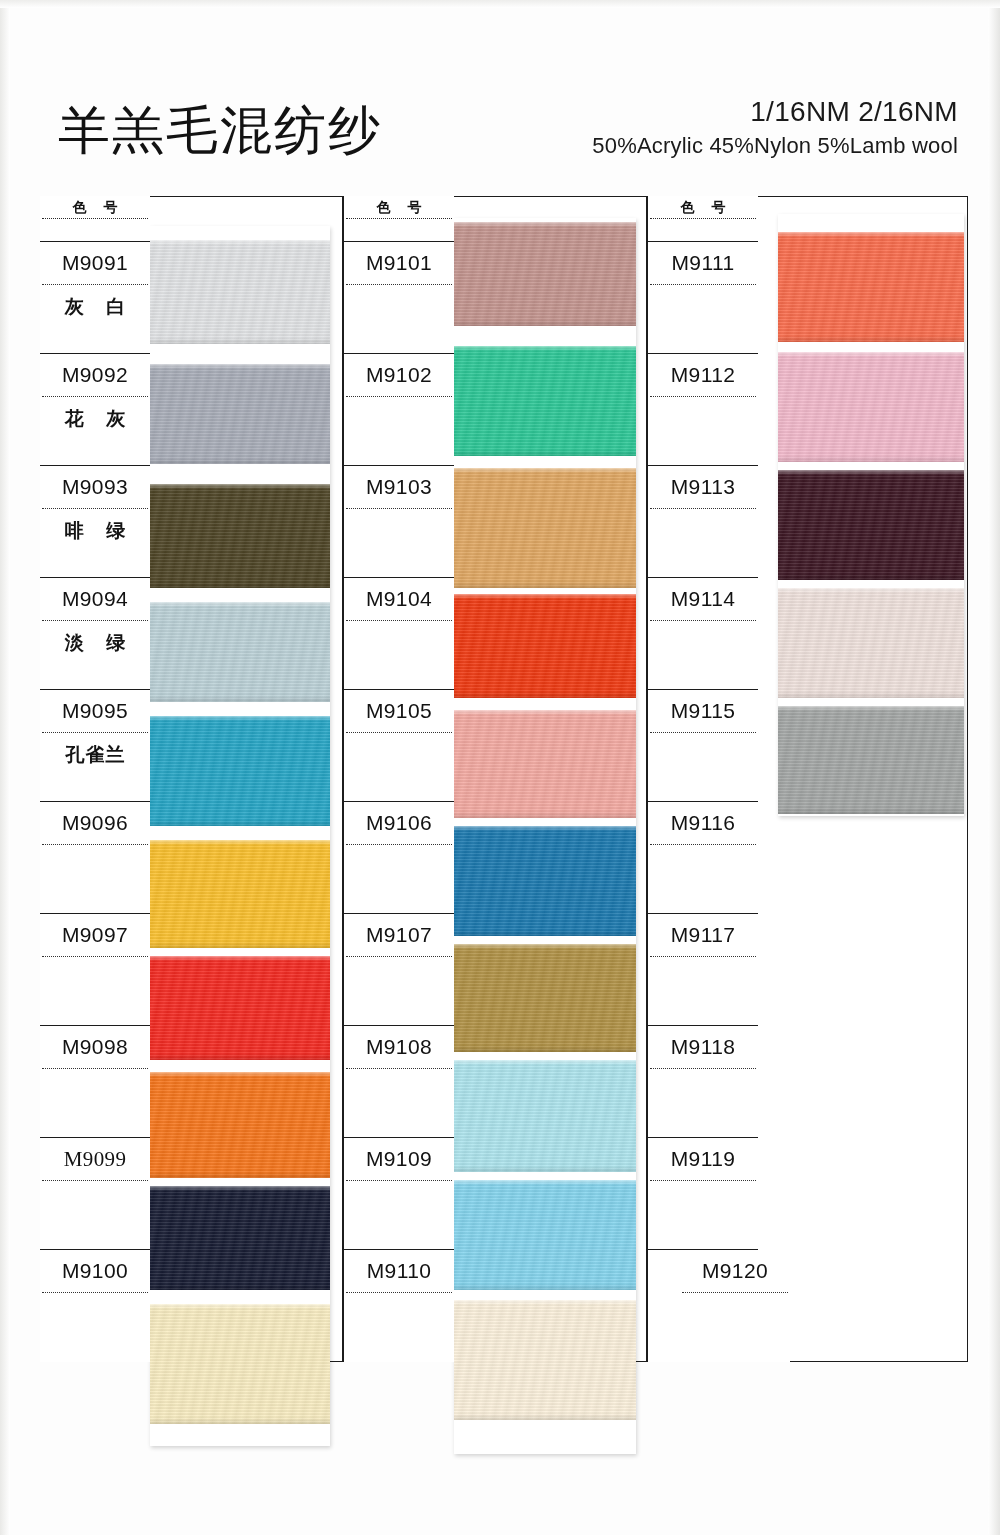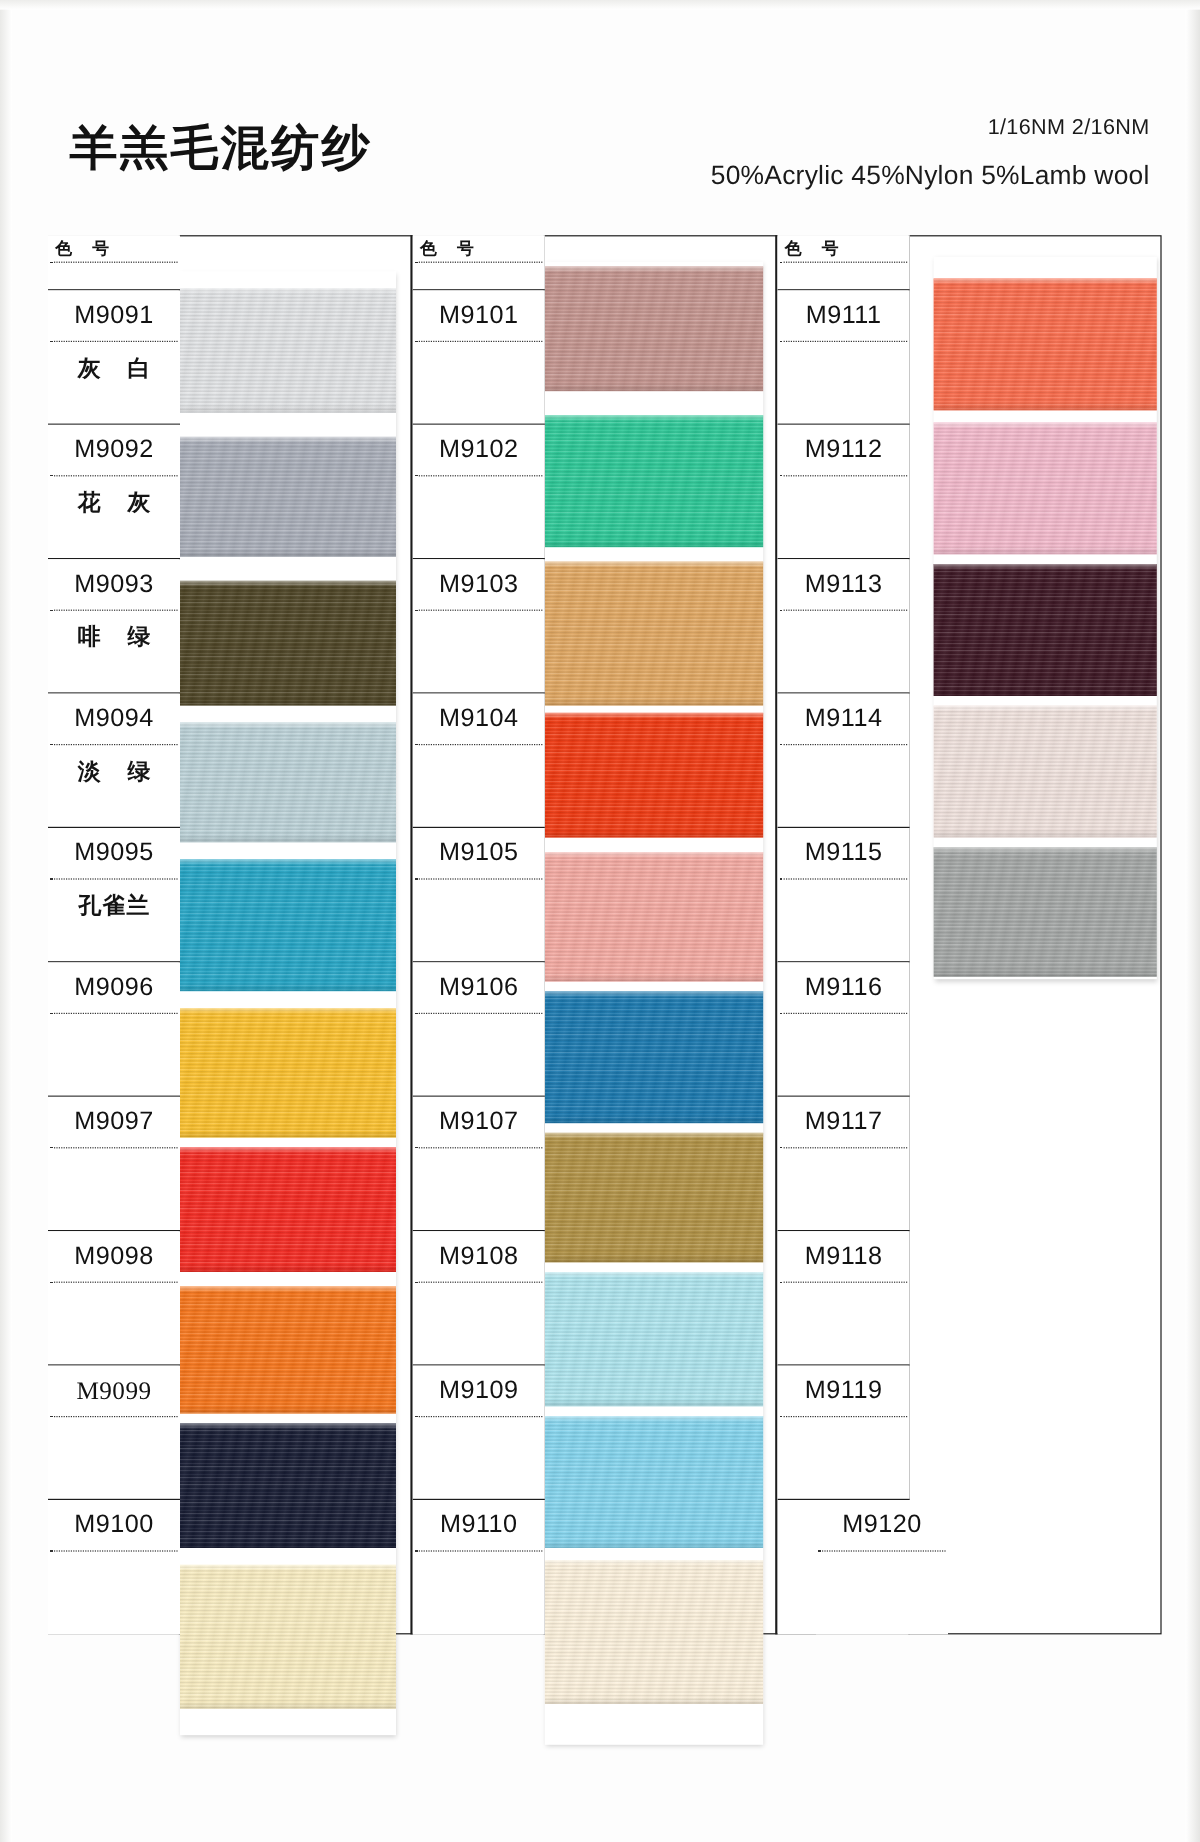--- a/index.html
+++ b/index.html
@@ -35,31 +35,31 @@
     position: absolute;
     left: 0; top: 0;
     width: 1000px;
     height: 185px;
   }
   .title-cn {
     position: absolute;
     left: 58px;
     top: 96px;
     font-family: "DejaVu Sans", "Liberation Sans", sans-serif;
-    font-size: 40px;
-    font-weight: bold;
+    font-size: 52px;
+    font-weight: normal;
     letter-spacing: 2px;
     color: #121212;
     white-space: nowrap;
   }
   .spec-line1 {
     position: absolute;
     right: 42px;
     top: 96px;
-    font-size: 18px;
+    font-size: 28px;
     color: #1a1a1a;
     white-space: nowrap;
     letter-spacing: 0.3px;
   }
   .spec-line2 {
     position: absolute;
     right: 42px;
     top: 133px;
     font-size: 22px;
     color: #1a1a1a;
@@ -122,21 +122,21 @@
     top: 0;
     width: 110px;
     height: 46px;
     box-sizing: border-box;
     border-bottom: 1.6px solid #1c1c1c;
     background: #ffffff;
   }
   .head-cell .ht, .head-cell .hb {
     position: absolute;
     left: 0; width: 110px;
-    text-align: left;
+    text-align: center;
     font-family: "DejaVu Sans", "Liberation Sans", sans-serif;
     font-size: 14px;
     font-weight: bold;
     color: #141414;
     letter-spacing: 6px;
     text-indent: 6px;
   }
   .head-cell .ht { top: 3px; }
   .head-cell .hb { top: 25px; margin-top: 29px; }
   .head-cell .hdot {

